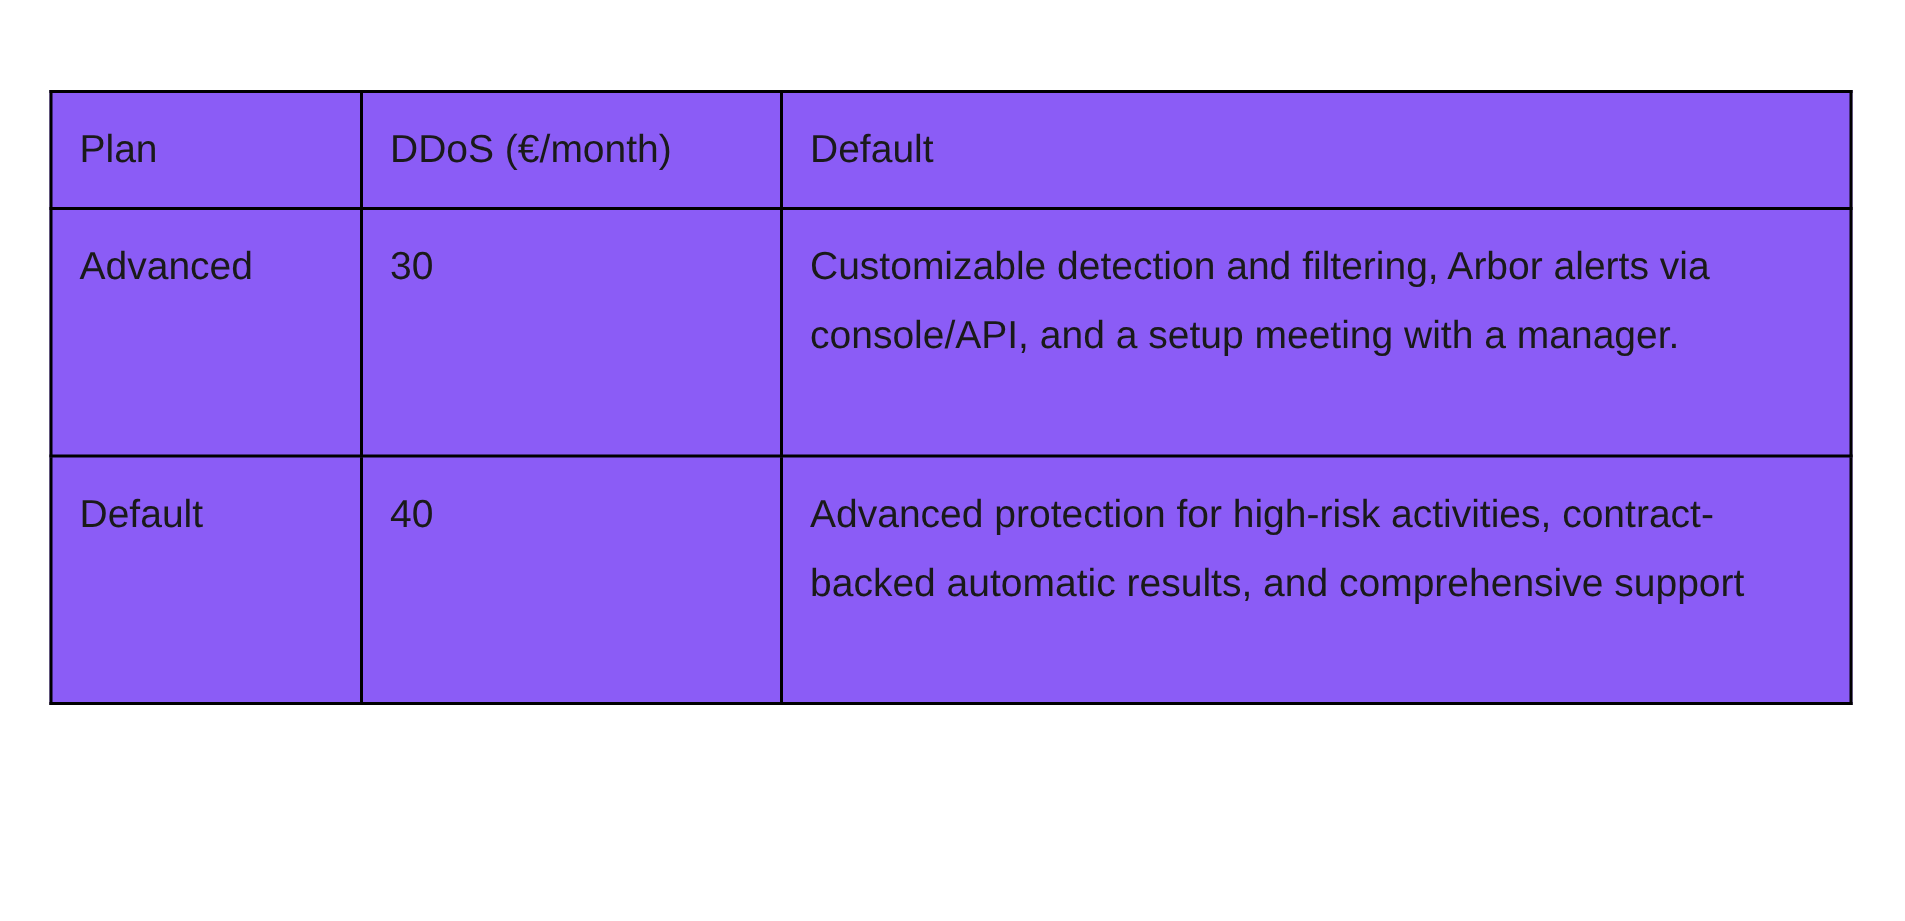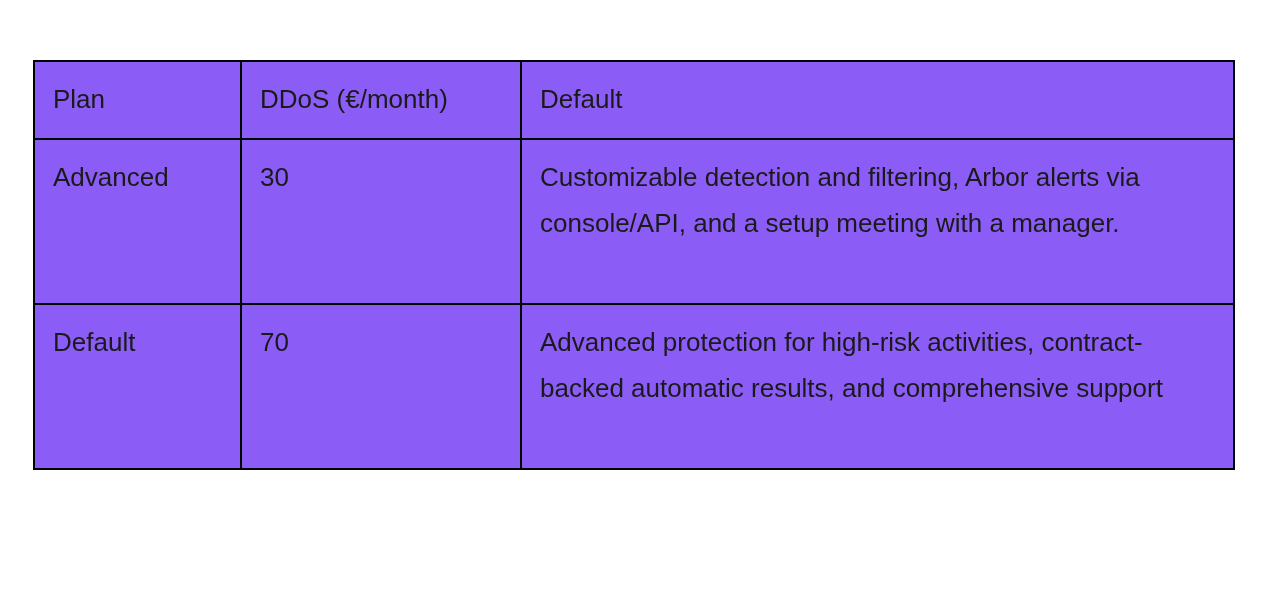--- a/index.html
+++ b/index.html
@@ -69,18 +69,18 @@
       </tr>
     </thead>
     <tbody>
       <tr>
         <td>Advanced</td>
         <td>30</td>
         <td>Customizable detection and filtering, Arbor alerts via console/API, and a setup meeting with a manager.</td>
       </tr>
       <tr>
         <td>Default</td>
-        <td>70</td>
+        <td>40</td>
         <td>Advanced protection for high-risk activities, contract-backed automatic results, and comprehensive support</td>
       </tr>
     </tbody>
   </table>
 </div>
 
 </body></html>

